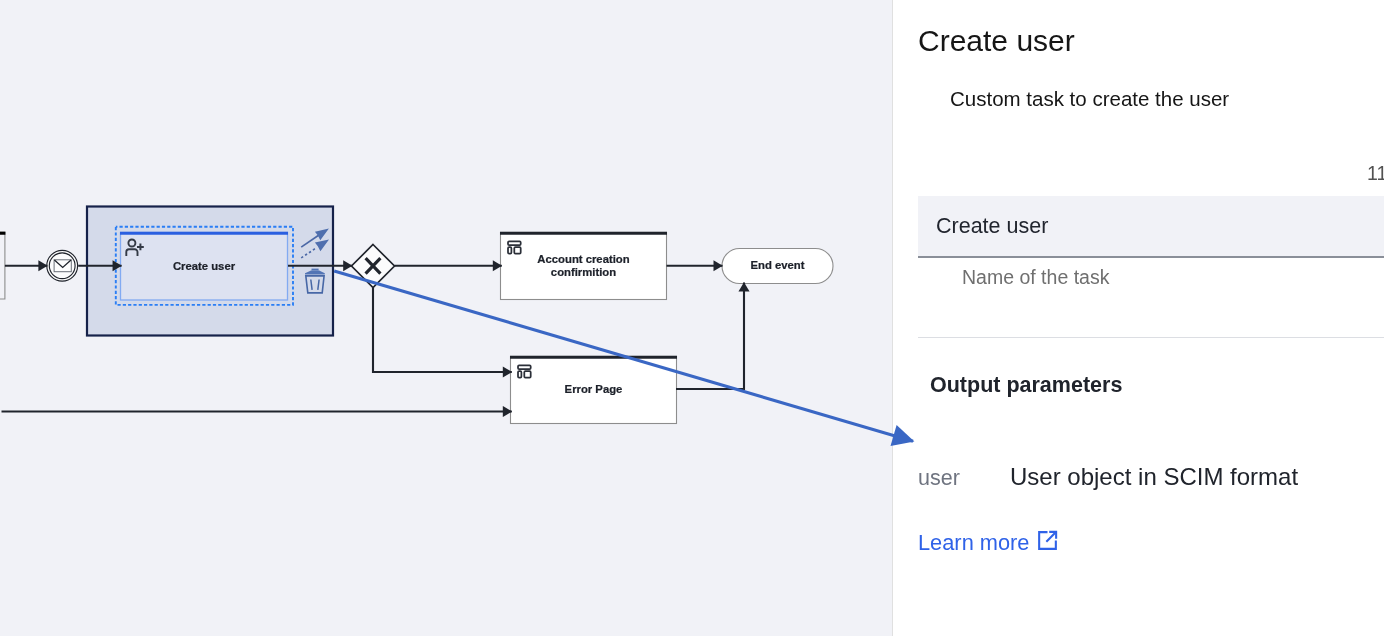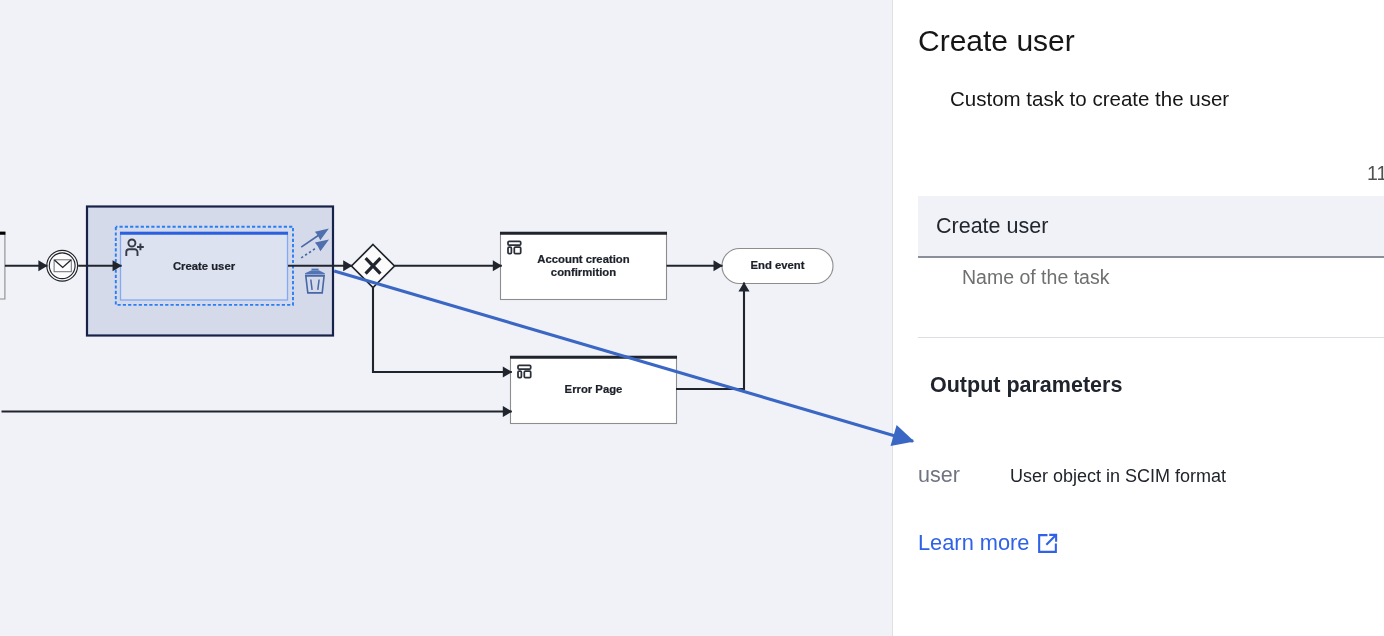--- a/index.html
+++ b/index.html
@@ -17,22 +17,22 @@
   .f-counter-wrap{position:absolute;left:474px;top:161px;white-space:nowrap;}
   .f-label{font-size:19.5px;line-height:24px;color:#6f6f6f;}
   .f-counter{font-size:19.5px;line-height:24px;color:#525252;}
   .f-input{position:absolute;left:25px;top:196px;width:520px;height:62px;background:#f1f2f7;border-bottom:2px solid #8a8f99;box-sizing:border-box;display:flex;align-items:center;padding-left:18px;}
   .f-value{font-size:21.5px;color:#21252e;}
   .f-helper{position:absolute;left:25px;top:265px;font-size:19.5px;line-height:24px;color:#6f6f6f;margin-left:44px;}
   .divider{position:absolute;left:25px;top:337px;width:520px;height:1px;background:#dcdee3;}
   .sec-head{position:absolute;left:37px;top:371px;font-size:21.5px;line-height:28px;font-weight:bold;color:#20242c;}
   .out-row{position:absolute;left:25px;top:427px;display:flex;align-items:baseline;margin-top:36px;}
   .out-key{font-size:21.5px;color:#6f7480;width:92px;display:inline-block;}
-  .out-desc{font-size:18px;color:#20242c;}
-  .learn{position:absolute;left:25px;top:529px;display:flex;align-items:center;gap:7px;color:#2f62e8;text-decoration:none;cursor:pointer;}
+  .out-desc{font-size:24px;color:#20242c;}
+  .learn{position:absolute;left:25px;top:529px;display:flex;gap:7px;color:#2f62e8;text-decoration:none;cursor:pointer;}
   .learn-txt{font-size:21.8px;line-height:28px;}
   .ext-icon{display:block;position:relative;top:0px;}
 </style>
 </head>
 <body>
 
 <div id="app">
   <div id="canvas">
     <svg id="flow" width="892" height="636" viewBox="0 0 892 636">
       <defs>

